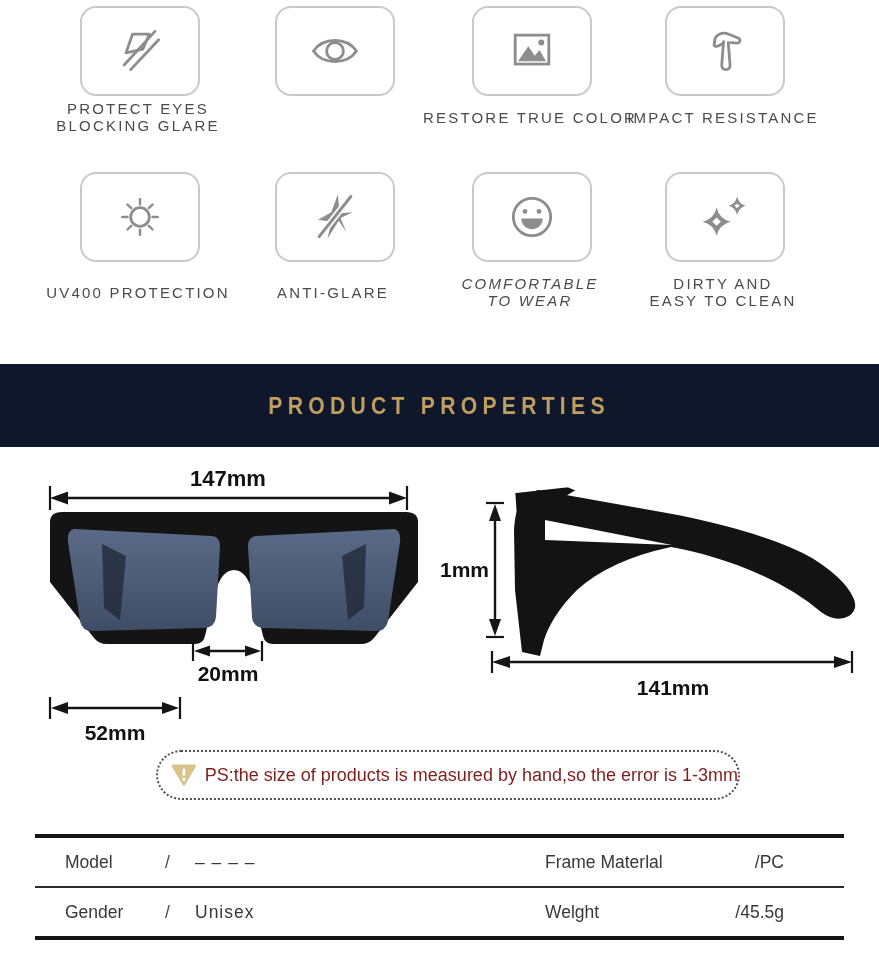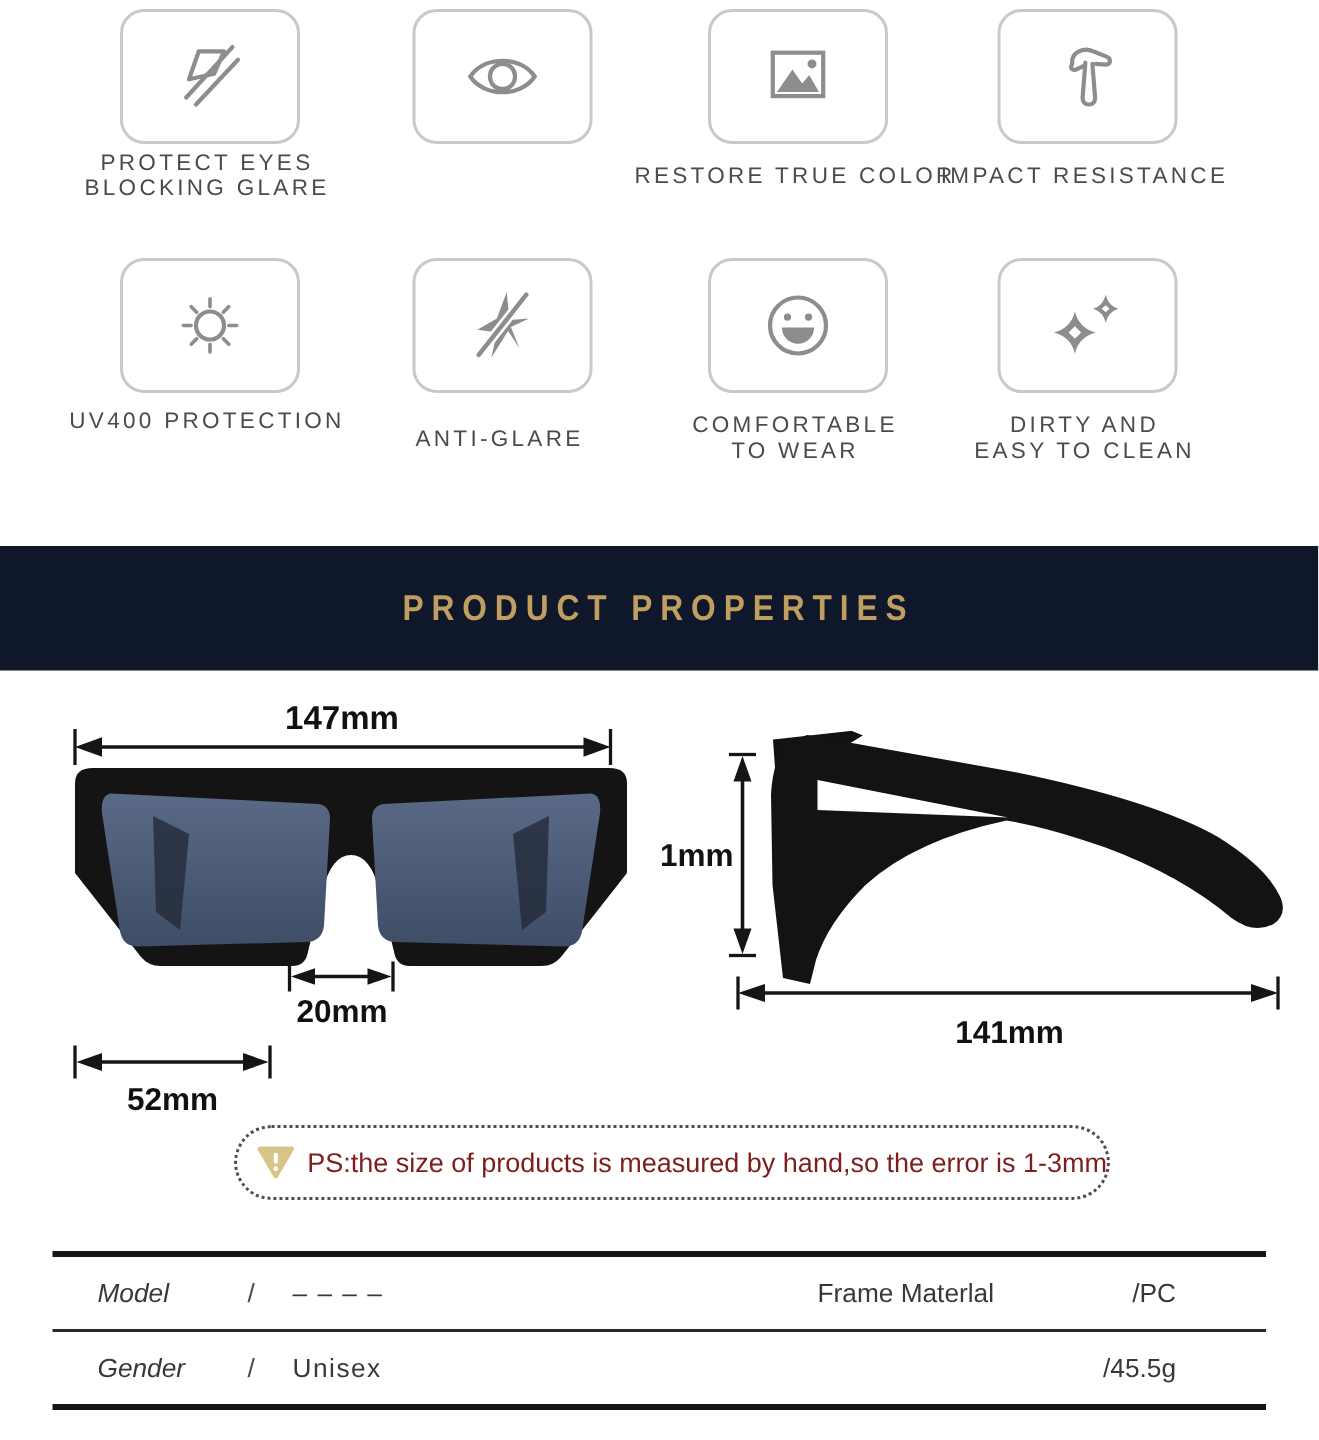--- a/index.html
+++ b/index.html
@@ -25,21 +25,21 @@
   .note{position:absolute;left:156px;top:750px;width:584px;height:50px;box-sizing:border-box;
       border:2px dotted #4e4e4e;border-radius:27px;display:flex;align-items:center;
       padding-left:13px;gap:8px;}
   .note-text{color:#7f1d1d;font-size:18px;white-space:nowrap;}
   
   .specs{position:absolute;left:35px;top:834px;width:809px;}
   .spec-line-thick{height:4px;background:#151515;}
   .spec-line-thin{height:2px;background:#2b2b2b;}
   .spec-row{height:48px;display:flex;align-items:center;box-sizing:border-box;
       padding:0 60px 0 30px;color:#383838;font-size:17.5px;}
-  .s-label1{width:100px;font-style:italic;}
+  .s-label1{width:100px;}
   .s-sep{width:30px;color:#4a4a4a;}
   .s-val1{width:350px;letter-spacing:1px;}
   .s-label2{width:170px;}
   .s-val2{flex:1;text-align:right;white-space:nowrap;}
 </style>
 </head>
 <body>
 
 <div class="page">
 
@@ -114,29 +114,29 @@
   </div>
   <div class="feature-card" style="left:665px;top:172px;">
     <svg width="56" height="56" viewBox="0 0 60 60">
       <path d="M21 20 Q24 32 36 35 Q24 38 21 50 Q18 38 6 35 Q18 32 21 20 Z" fill="#8d8d8d"></path>
       <path d="M21 30.5 L25.5 35 L21 39.5 L16.5 35 Z" fill="#ffffff"></path>
       <path d="M43 8 Q45 16 52 18 Q45 20 43 28 Q41 20 34 18 Q41 16 43 8 Z" fill="#8d8d8d"></path>
       <path d="M43 15.5 L45.8 18 L43 20.5 L40.2 18 Z" fill="#ffffff"></path>
     </svg>
   </div>
 
-  <div class="feature-label" style="left:23px;top:260px;width:230px;align-items:center;">
+  <div class="feature-label" style="left:23px;top:272px;width:230px;align-items:center;">
     <span>UV400 PROTECTION</span>
     <span></span>
   </div>
   <div class="feature-label" style="left:233px;top:272px;width:200px;">
     <span>ANTI-GLARE</span>
     <span></span>
   </div>
-  <div class="feature-label" style="left:415px;top:272px;width:230px;">
+  <div class="feature-label" style="left:415px;top:272px;width:230px;font-style:italic;">
     <span>COMFORTABLE</span>
     <span>TO WEAR</span>
   </div>
   <div class="feature-label" style="left:608px;top:272px;width:230px;">
     <span>DIRTY AND</span>
     <span>EASY TO CLEAN</span>
   </div>
 
   <div class="banner" style="background:#0f172a;">
     <span class="banner-title" style="color:#bf9e60;">PRODUCT PROPERTIES</span>
@@ -220,18 +220,19 @@
       <span class="s-sep">/</span>
       <span class="s-val1">– – – –</span>
       <span class="s-label2">Frame Materlal</span>
       <span class="s-val2">/PC</span>
     </div>
     <div class="spec-line-thin"></div>
     <div class="spec-row">
       <span class="s-label1">Gender</span>
       <span class="s-sep">/</span>
       <span class="s-val1">Unisex</span>
+      <span class="s-label2">Welght</span>
       <span class="s-val2">/45.5g</span>
     </div>
     <div class="spec-line-thick"></div>
   </div>
 
 </div>
 
 </body></html>

